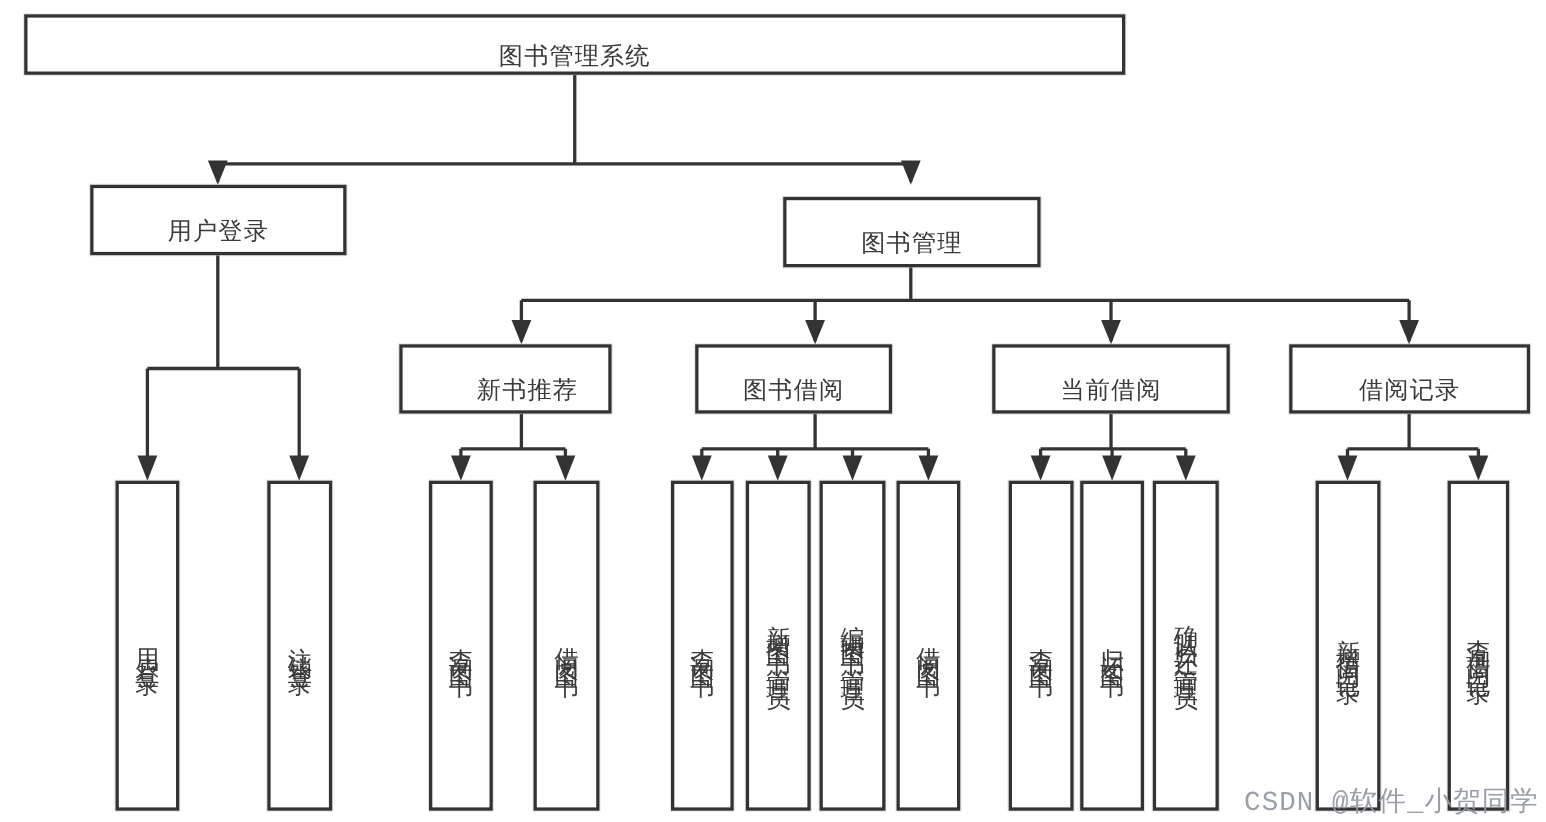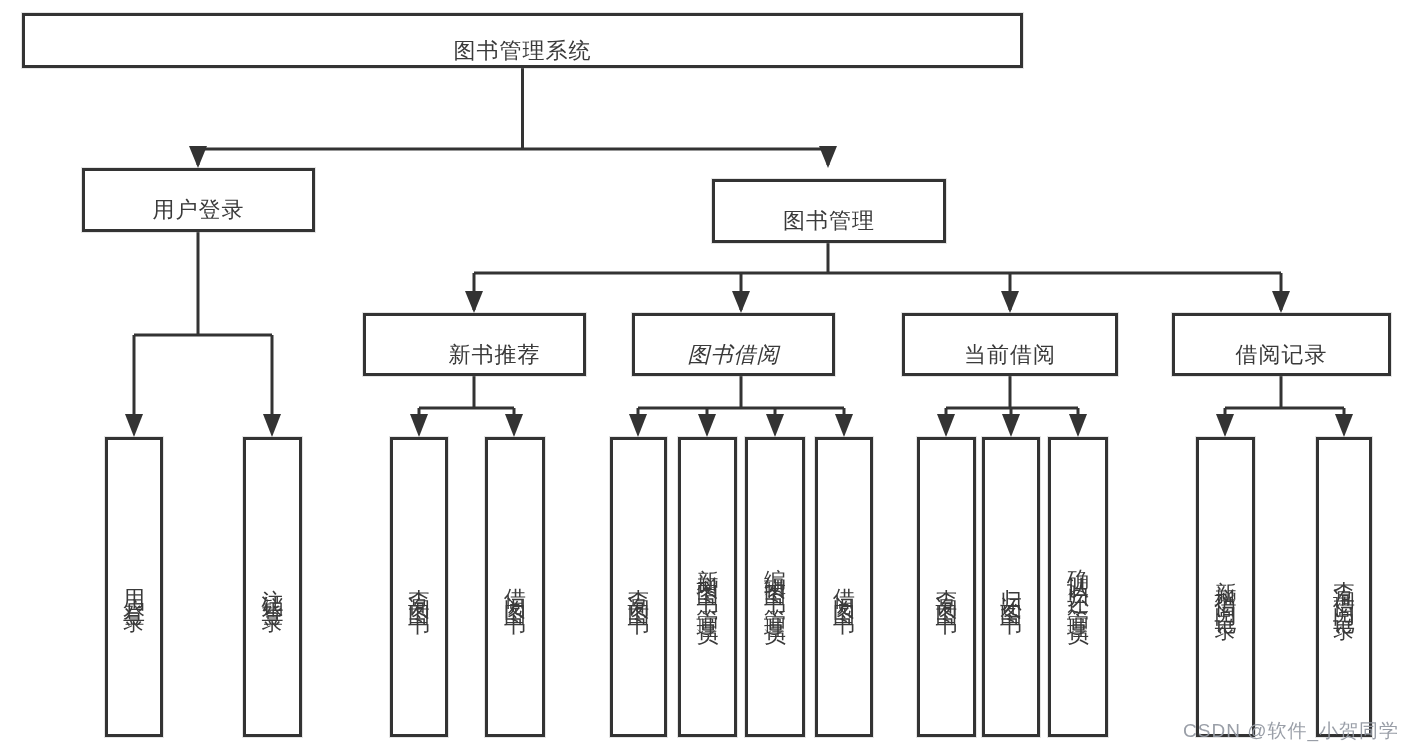--- a/index.html
+++ b/index.html
@@ -44,25 +44,26 @@
     text-orientation: mixed;
     font-size: 22px;
     line-height: 1.0;
     letter-spacing: 8px;
     white-space: nowrap;
   }
   #watermark {
     position: absolute;
     right: 6px;
     bottom: 3px;
-    font-size: 19px;
+    font-size: 25px;
     letter-spacing: 1px;
     color: rgba(148,153,162,0.95);
     z-index: 5;
     white-space: nowrap;
+    font-family: Liberation Mono, monospace;
   }
 </style>
 </head>
 <body>
 
 <div id="stage">
 
   <svg id="connectors" width="1405" height="747" viewBox="0 0 1405 747" xmlns="http://www.w3.org/2000/svg">
     <g stroke="#333333" stroke-width="3" fill="none">
 
@@ -136,24 +137,24 @@
     <span>图书管理系统</span>
   </div>
 
   <div class="node h" style="left:82px; top:168px; width:233px; height:64px;">
     <span>用户登录</span>
   </div>
   <div class="node h" style="left:712px; top:179px; width:234px; height:64px;">
     <span>图书管理</span>
   </div>
 
-  <div class="node h" style="left:363px; top:313px; width:223px; height:63px;padding-left:40px;">
+  <div class="node h" style="left:363px; top:313px; width:193px; height:63px;padding-left:40px;">
     <span>新书推荐</span>
   </div>
-  <div class="node h" style="left:632px; top:313px; width:203px; height:63px;font-style:italic;">
+  <div class="node h" style="left:632px; top:313px; width:179px; height:63px;">
     <span>图书借阅</span>
   </div>
   <div class="node h" style="left:902px; top:313px; width:216px; height:63px;justify-content:center;">
     <span>当前借阅</span>
   </div>
   <div class="node h" style="left:1172px; top:313px; width:219px; height:63px;">
     <span>借阅记录</span>
   </div>
 
   <div class="node v" style="left:105px; top:437px; width:58px; height:300px;">

